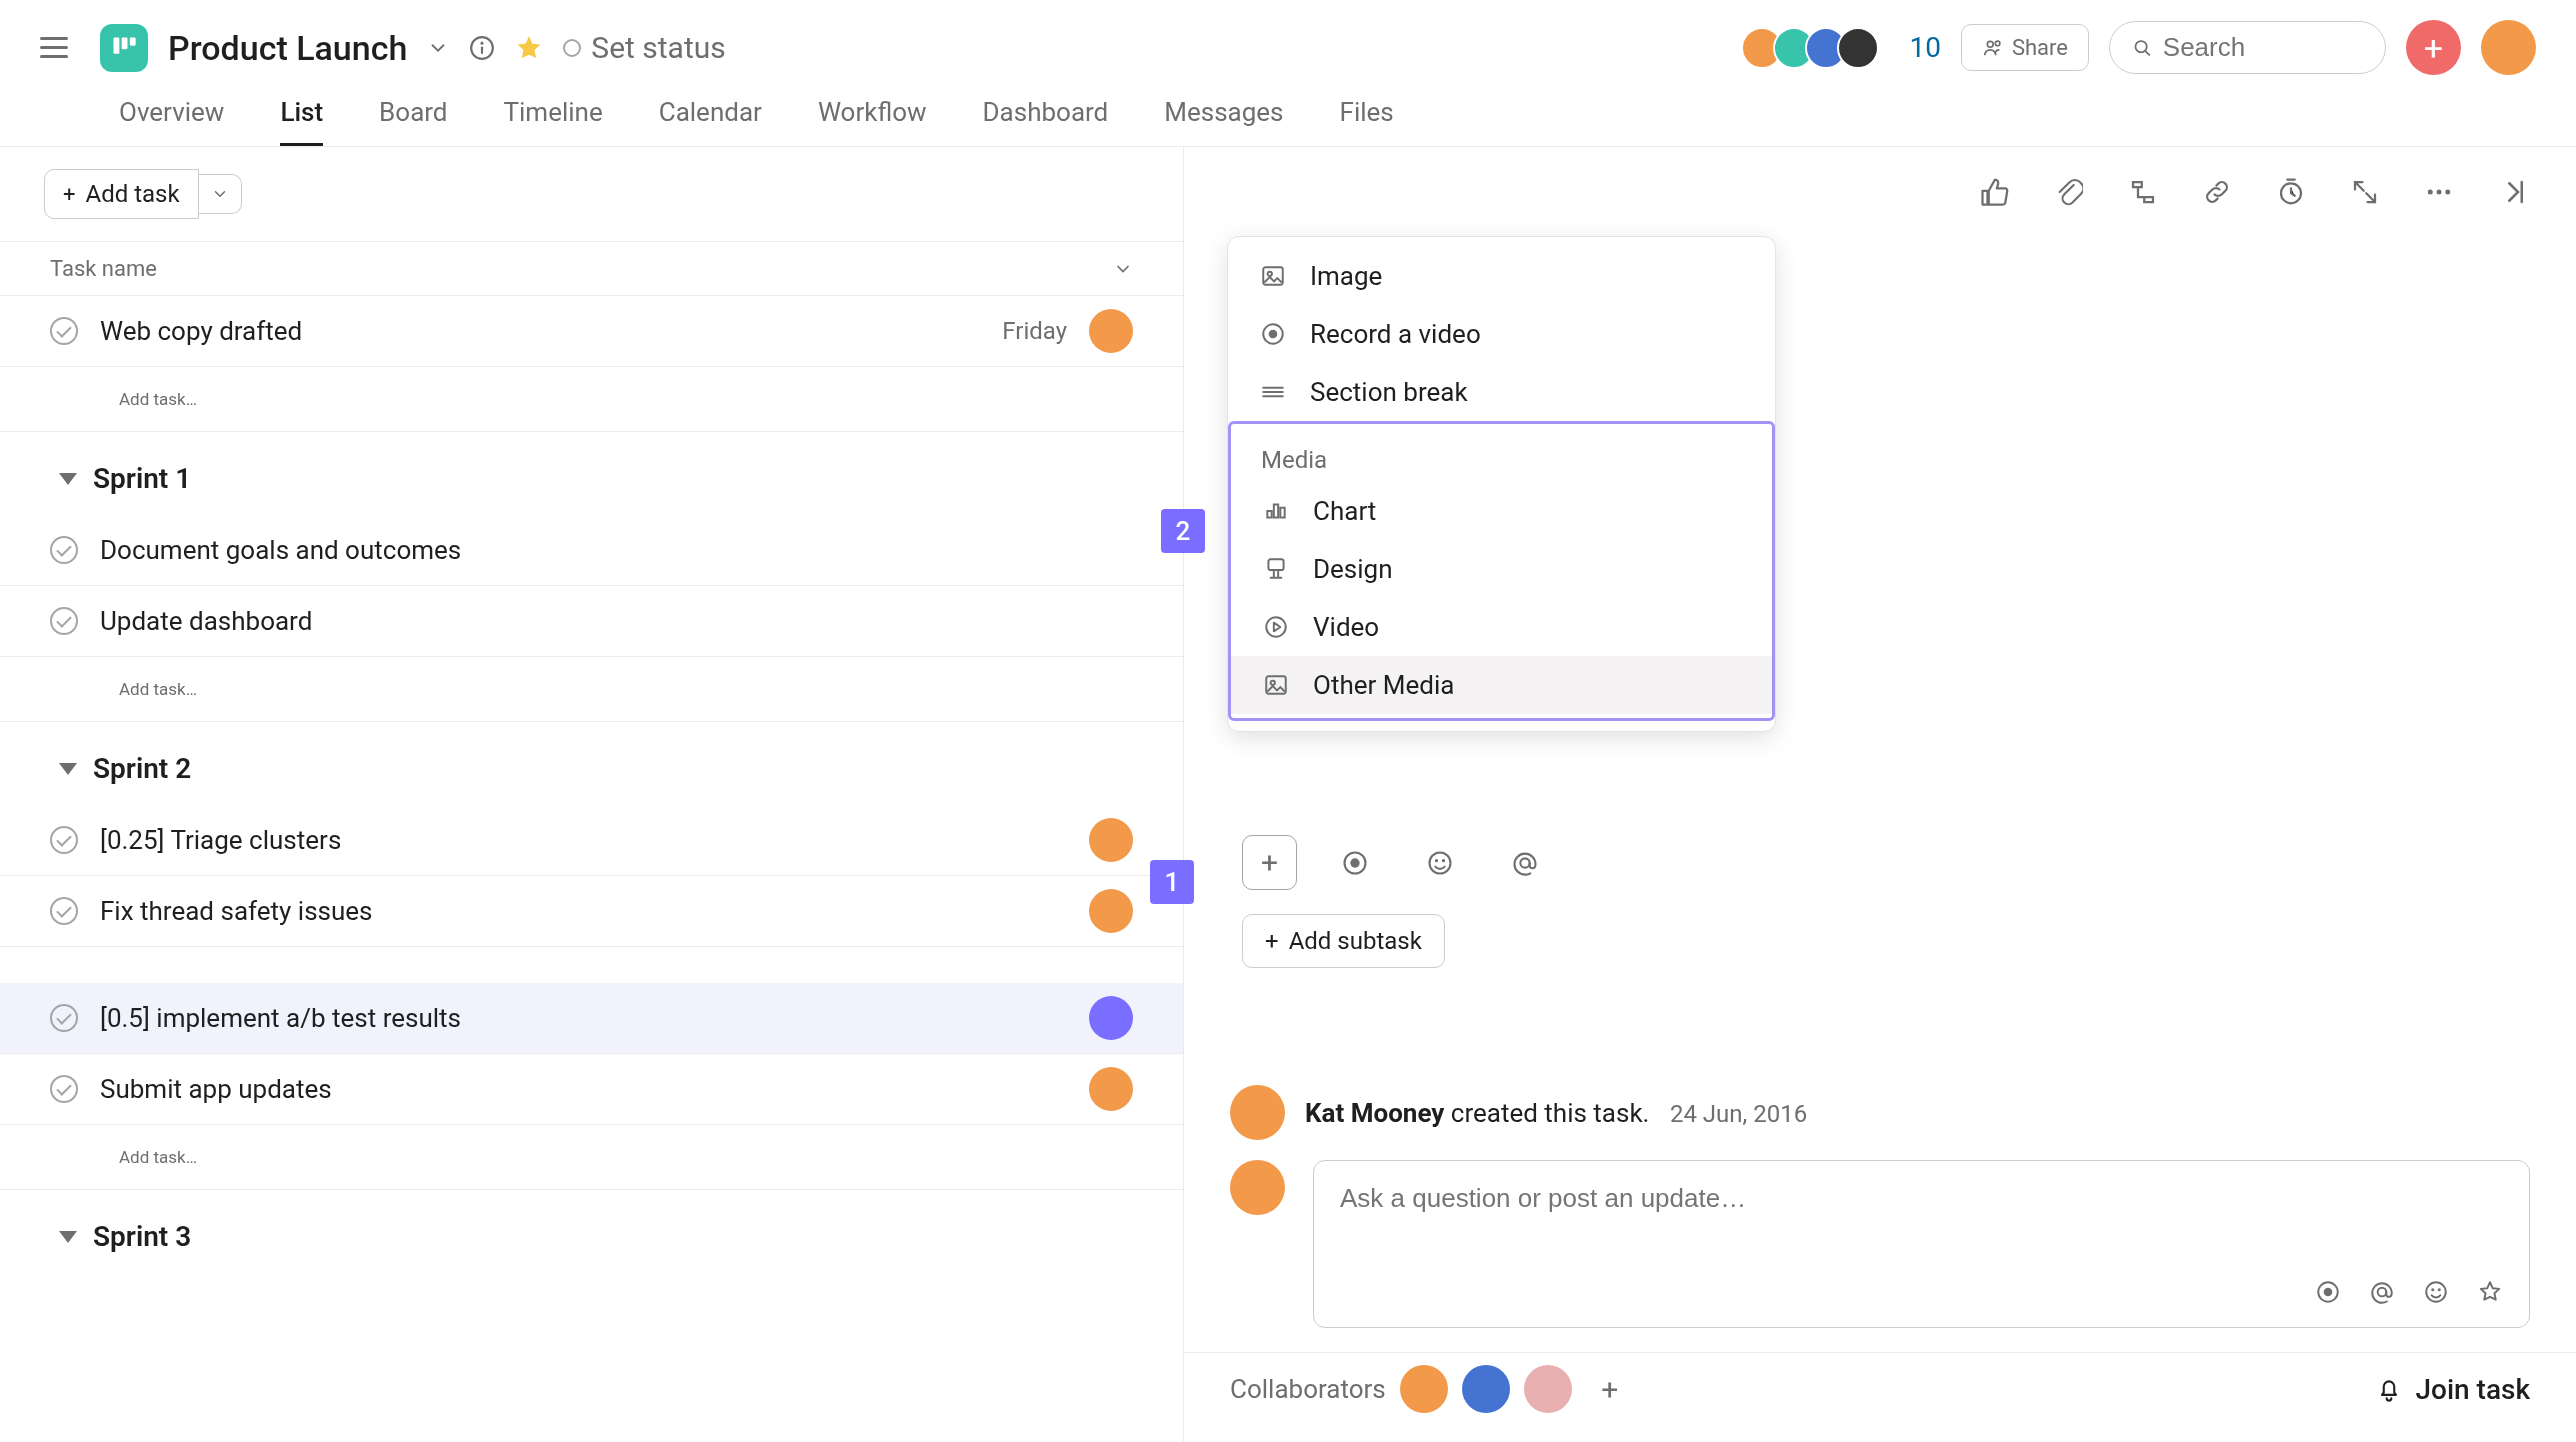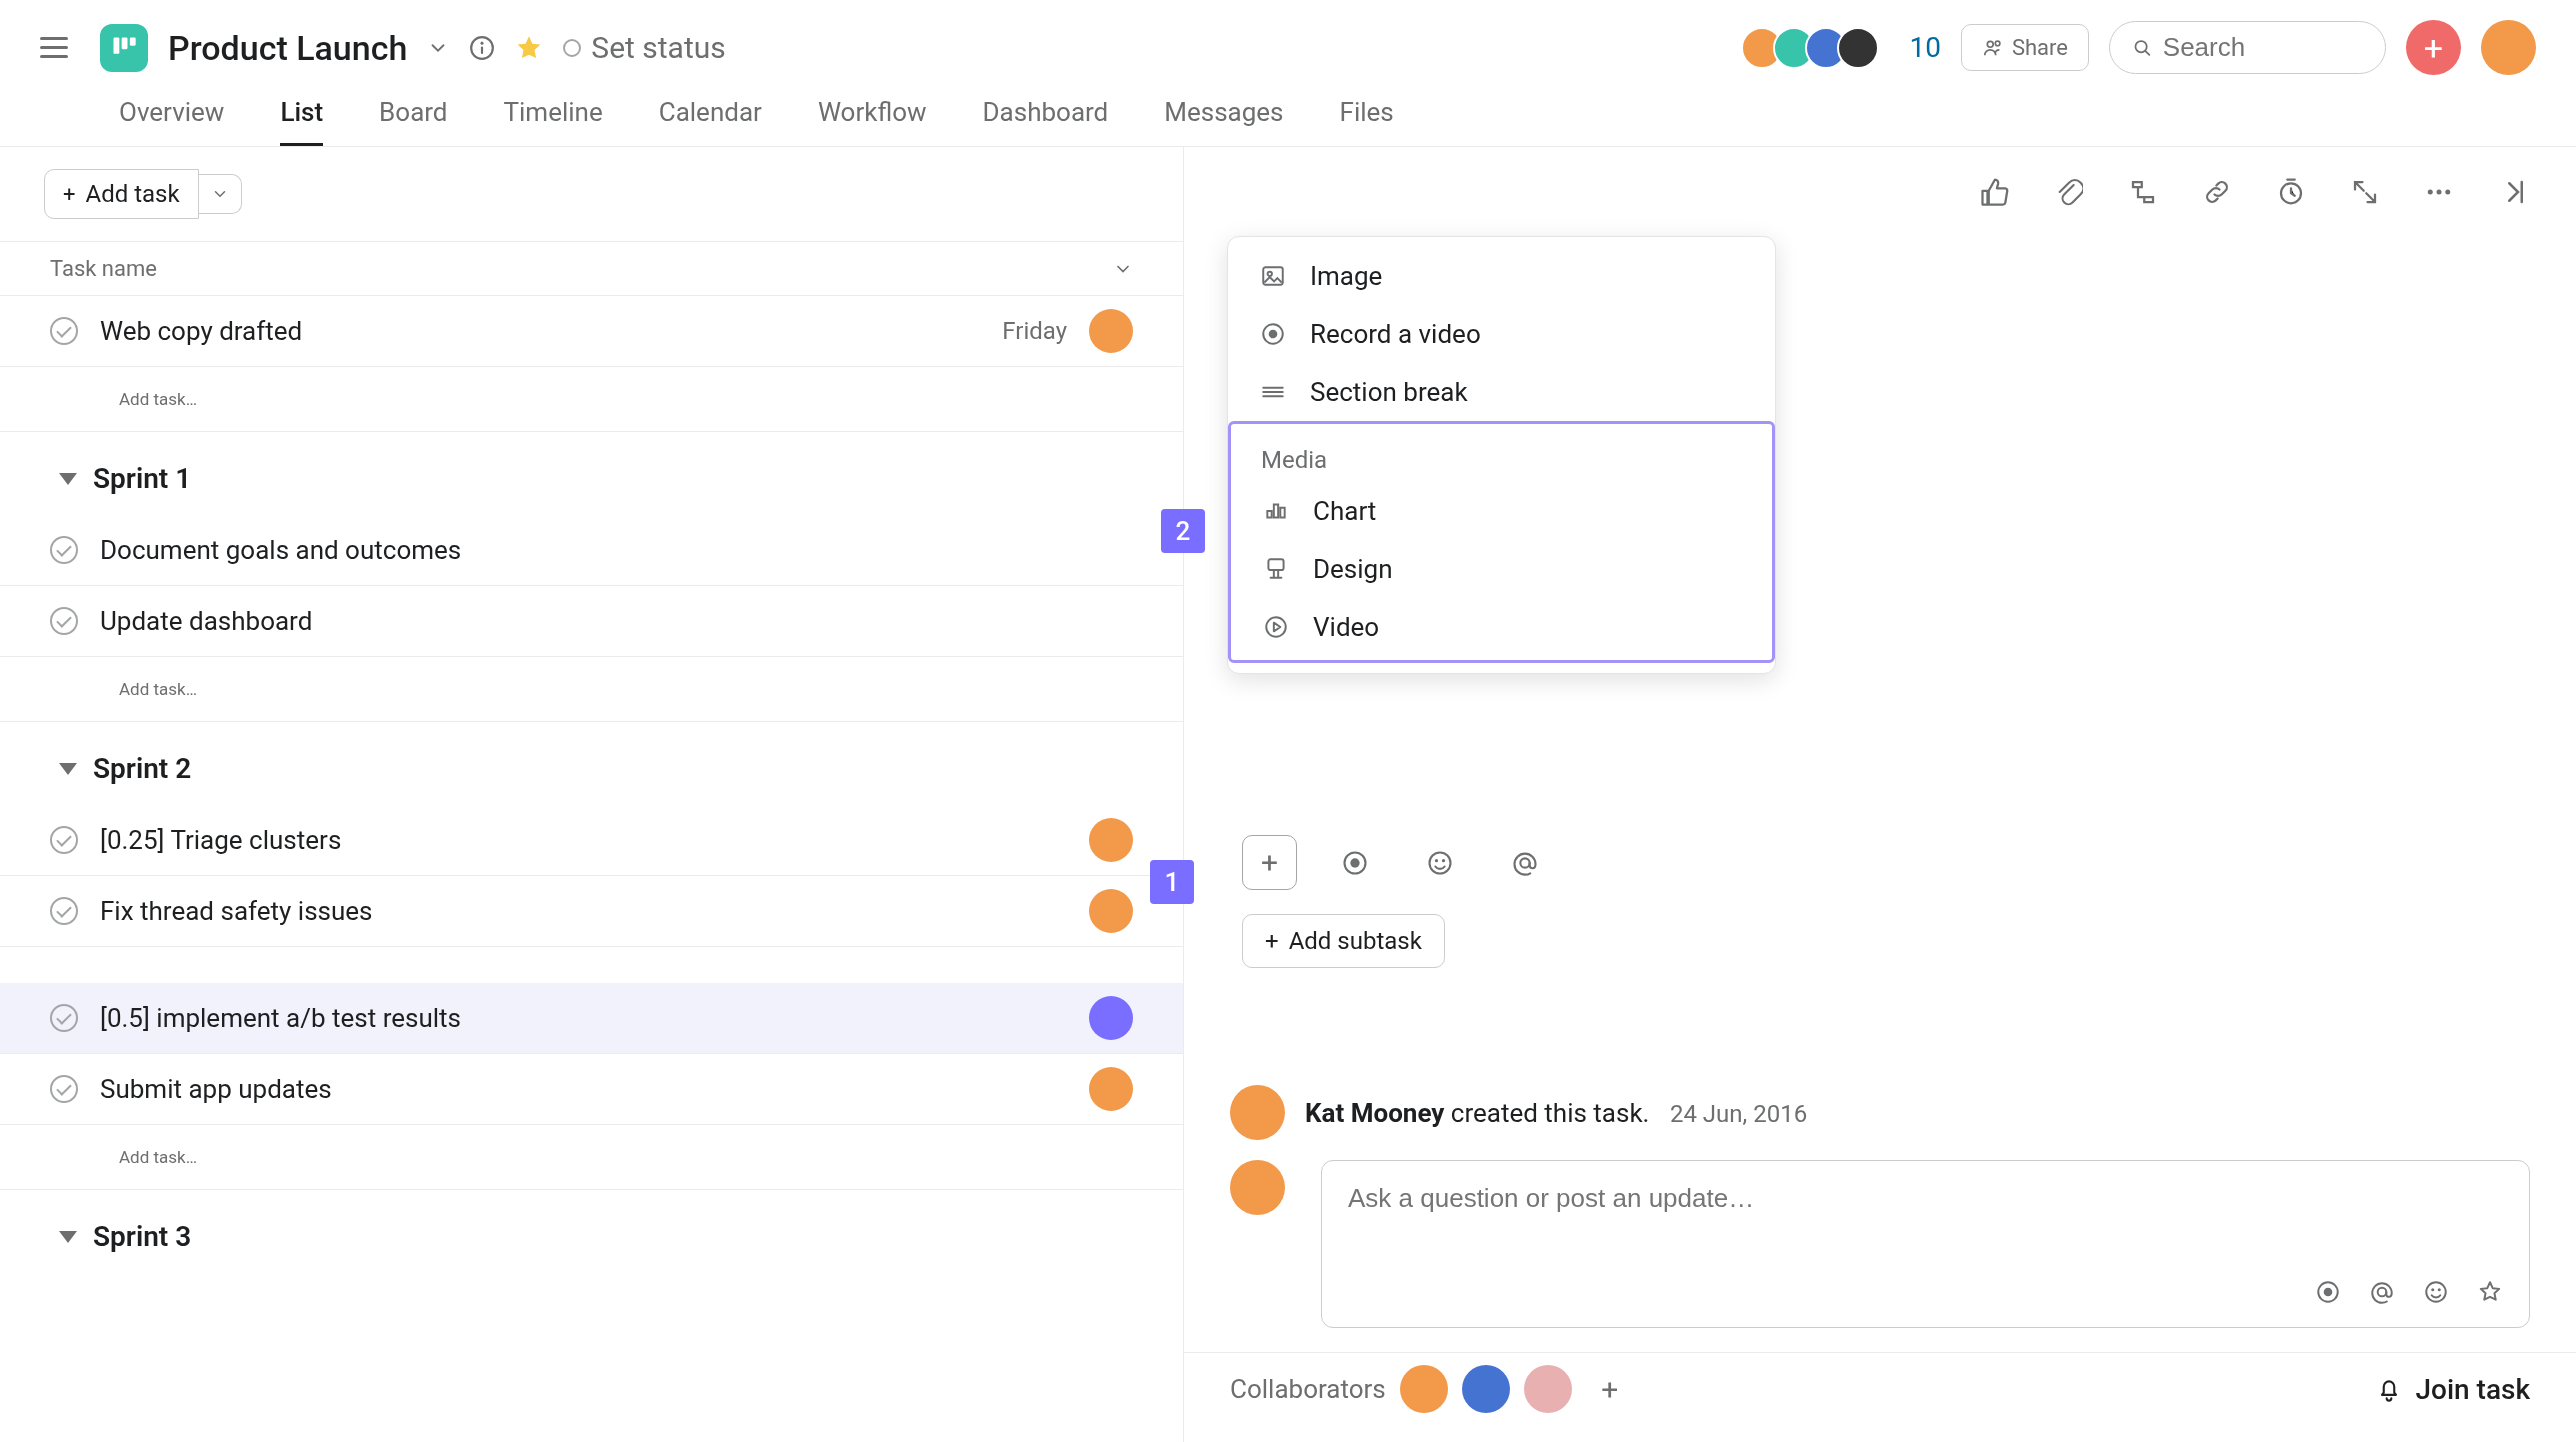--- a/index.html
+++ b/index.html
@@ -80,21 +80,21 @@
 .menu-media-box { border:3px solid #a293f9; border-radius:6px; margin:0; }
 .menu-media-box-content { padding:4px 0; }
 .marker2-wrap { position:absolute; left:1161px; top:509px; z-index:60; }
 
 
 .activity { padding: 52px 46px 12px 46px; display:flex; align-items:center; gap:20px; }
 .activity .a-av { width:55px; height:55px; border-radius:50%; background:#f2994a; }
 .activity .line { font-size:26px; }
 .activity .ts { color:#6d6e6f; font-size:24px; margin-left:14px; }
 
-.comment { margin:8px 46px 24px 46px; display:flex; gap:36px; }
+.comment { margin:8px 46px 24px 46px; display:flex; gap:28px; }
 .comment .c-av { width:55px; height:55px; border-radius:50%; background:#f2994a; flex-shrink:0; }
 .comment-box { flex:1; border:1px solid #cfcbcb; border-radius:12px; min-height:168px; padding:22px 26px; display:flex; flex-direction:column; }
 .comment-box input { border:none; outline:none; font-size:26px; width:100%; }
 .comment-box .cicons { margin-top:auto; display:flex; gap:28px; justify-content:flex-end; color:#6d6e6f; }
 
 .footer { display:flex; align-items:center; padding:12px 46px 30px 46px; gap:20px; border-top:1px solid #edeae9; }
 .footer .label { color:#6d6e6f; font-size:26px; }
 .footer .f-av { width:48px; height:48px; border-radius:50%; margin-left:-6px; }
 .footer .f-add { width:36px; height:36px; display:flex; align-items:center; justify-content:center; color:#6d6e6f; cursor:pointer; font-size:30px; }
 .footer .spacer { flex:1; }
@@ -452,20 +452,30 @@
         </div>
         <div class="menu-item">
           <div class="micon">
               <svg width="26" height="26" viewBox="0 0 24 24">
                 <circle cx="12" cy="12" r="9" stroke="#6d6e6f" stroke-width="1.8" fill="none"></circle>
                 <path d="M10 8l6 4-6 4V8z" stroke="#6d6e6f" stroke-width="1.8" fill="none" stroke-linejoin="round"></path>
               </svg>
             </div>
           <span>Video</span>
         </div>
+        <div class="menu-item hover">
+          <div class="micon">
+              <svg width="26" height="26" viewBox="0 0 24 24">
+                <rect x="3" y="4" width="18" height="16" rx="2" stroke="#6d6e6f" stroke-width="1.8" fill="none"></rect>
+                <circle cx="9" cy="10" r="2" stroke="#6d6e6f" stroke-width="1.8" fill="none"></circle>
+                <path d="M4 18l5-5 4 4 3-3 4 4" stroke="#6d6e6f" stroke-width="1.8" fill="none"></path>
+              </svg>
+            </div>
+          <span>Other Media</span>
+        </div>
       </div>
     </div>
   </div>
 
   <div class="marker2-wrap">
       <div class="marker">2</div>
     </div>
   <div class="marker1-wrap">
       <div class="marker">1</div>
     </div>

